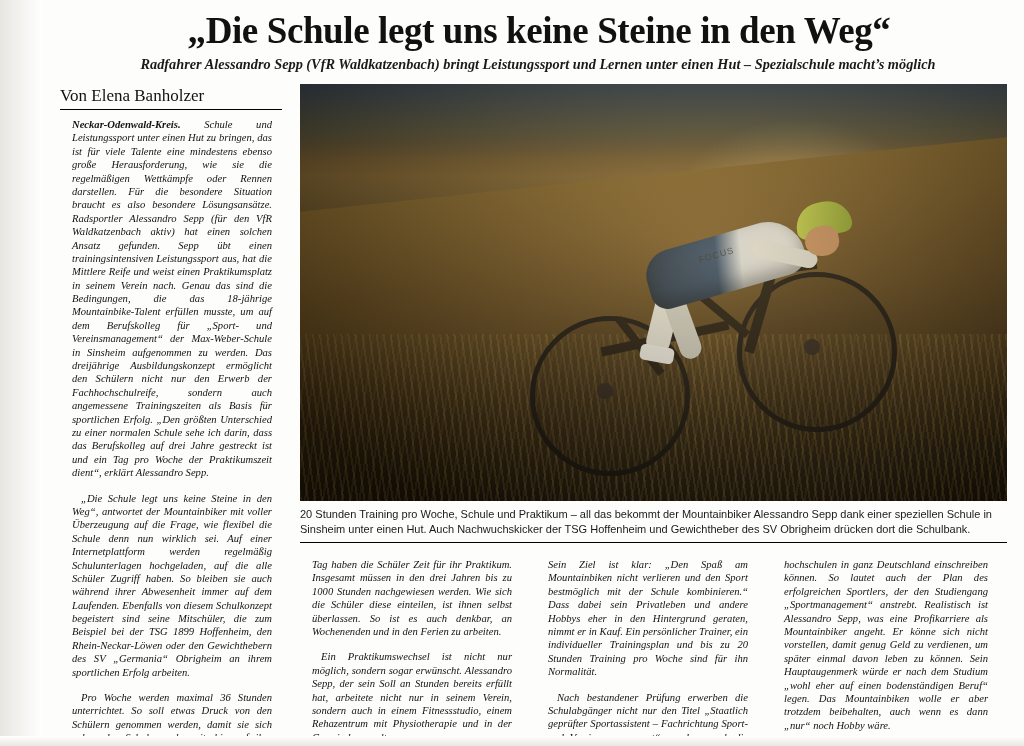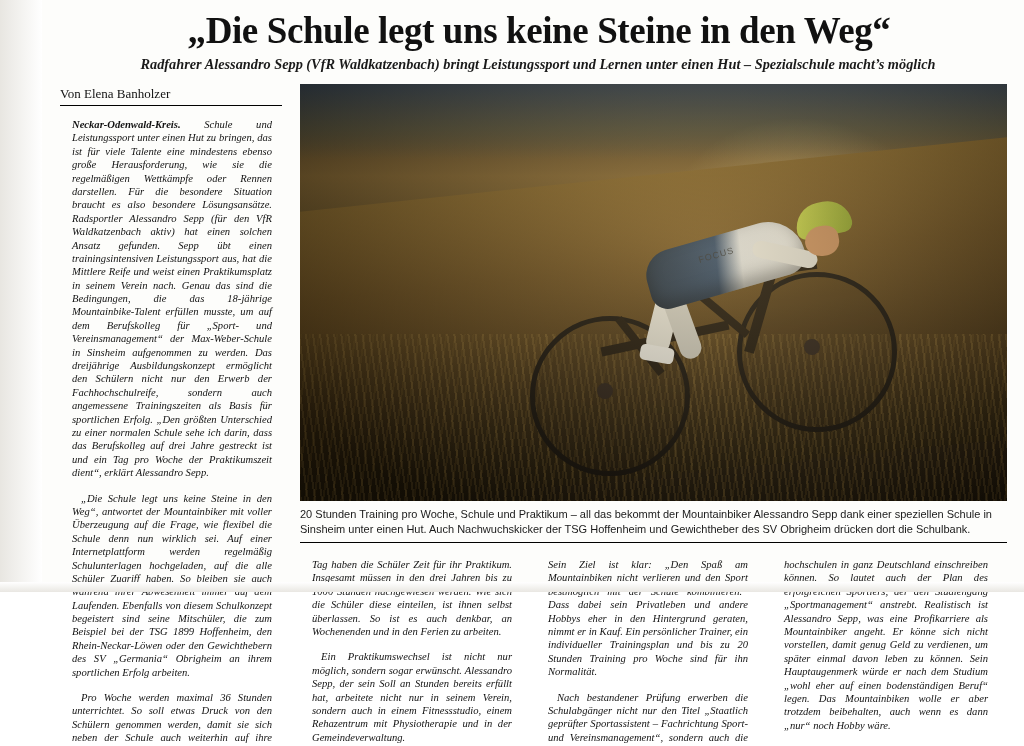--- a/index.html
+++ b/index.html
@@ -10,21 +10,21 @@
   body {
     width: 1024px;
     height: 746px;
     overflow: hidden;
     font-family: "Liberation Serif", serif;
     color: #000;
   }
   .page {
     position: relative;
     width: 1024px;
-    height: 592px;
+    height: 746px;
     background: #fdfdfb;
     box-sizing: border-box;
     padding: 6px 18px 0 60px;
   }
   
   .headline {
     font-family: "Liberation Serif", serif;
     font-weight: bold;
     font-size: 37px;
     line-height: 1.04;
@@ -46,21 +46,21 @@
   }
   
   .byline-wrap {
     position: absolute;
     left: 60px;
     top: 86px;
     width: 222px;
   }
   .byline {
     font-family: "Liberation Serif", serif;
-    font-size: 13px;
+    font-size: 17px;
     padding-bottom: 3px;
     border-bottom: 1px solid #000;
     color: #111;
   }
   
   .photo-block {
     position: absolute;
     left: 300px;
     top: 84px;
     width: 707px;

